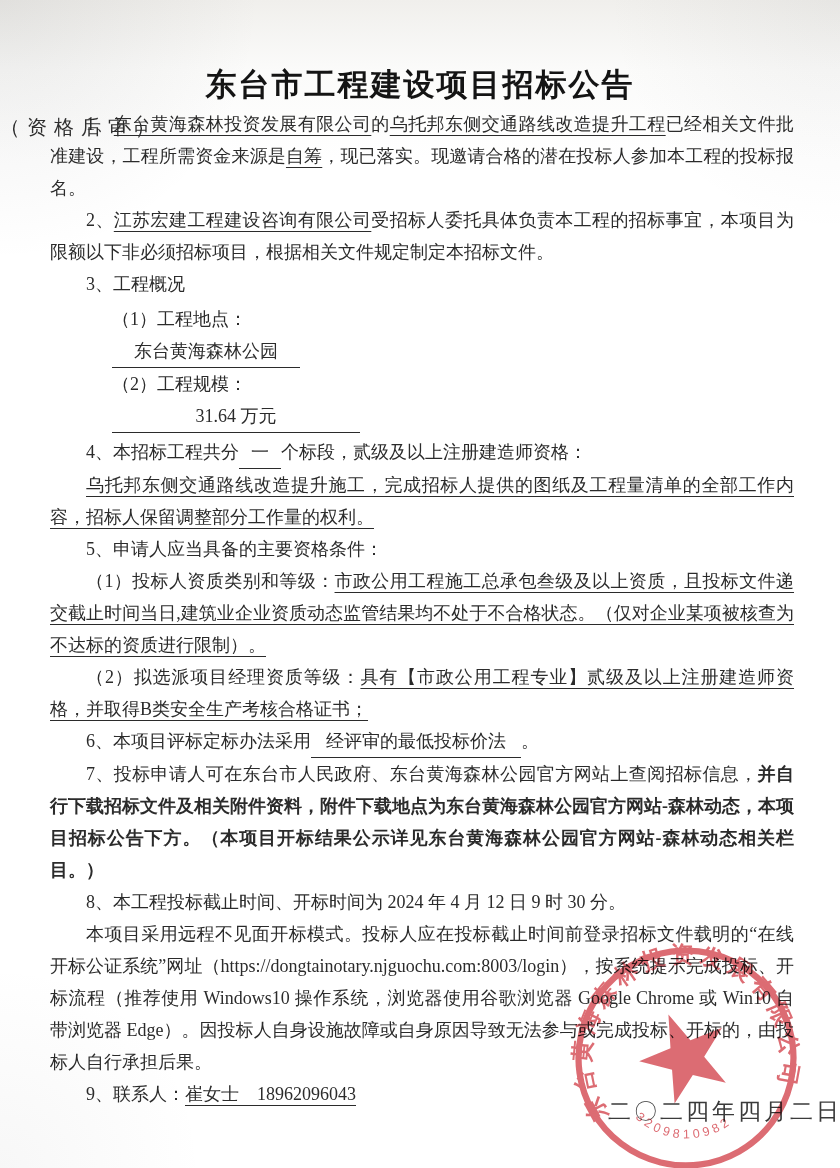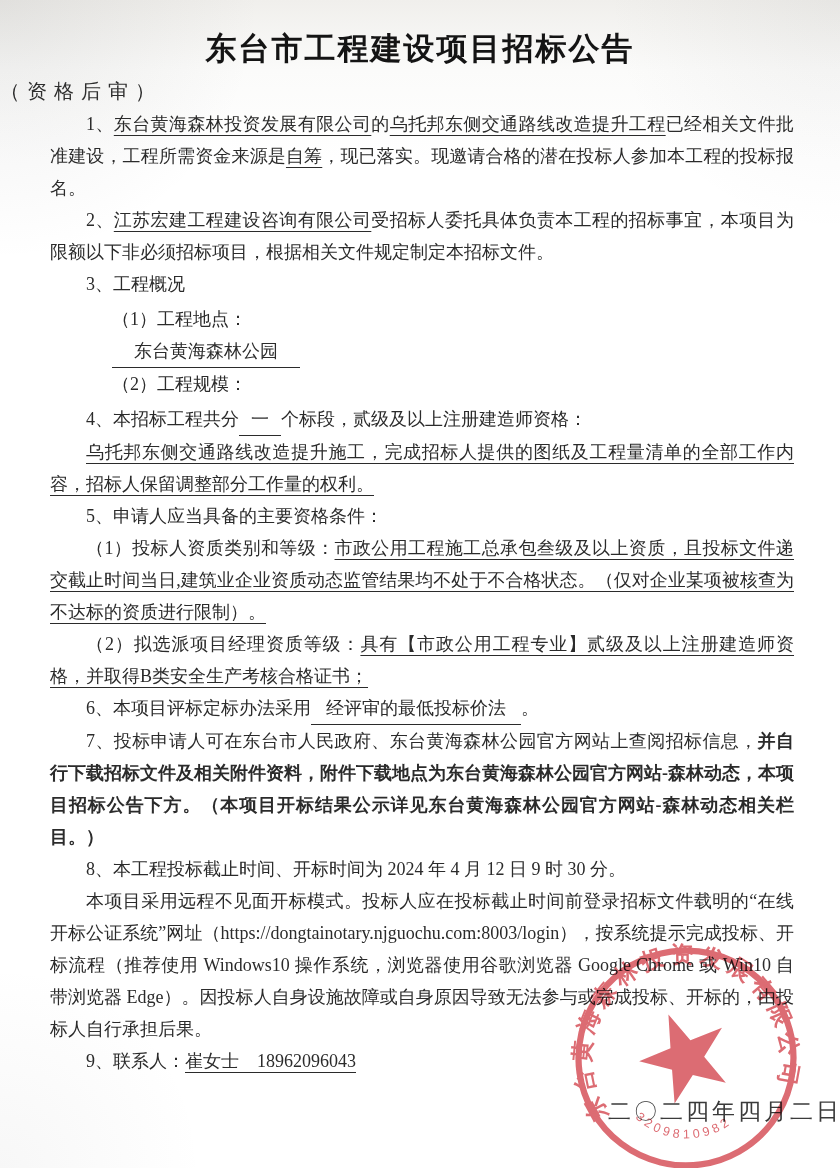--- a/index.html
+++ b/index.html
@@ -17,20 +17,21 @@
     overflow:hidden;
   }
   .title{
     padding-top:28px;
     text-align:center;
     font-family:"Liberation Sans","DejaVu Sans",sans-serif;
     font-weight:700;
     font-size:31px;
     letter-spacing:2px;
     color:#141414;
+    margin-top:36px;
   }
   .subtitle{
     margin-top:8px;
     text-align:left;
     font-size:20px;
     letter-spacing:7px;
     color:#2e2e2e;
   }
   .body{
     position:absolute;
@@ -108,20 +109,21 @@
     <p><span>1、</span><span class="u">东台黄海森林投资发展有限公司</span><span>的</span><span class="u">乌托邦东侧交通路线改造提升工程</span><span>已经相关文件批准建设，工程所需资金来源是</span><span class="u">自筹</span><span>，现已落实。现邀请合格的潜在投标人参加本工程的投标报名。</span></p>
 
     <p><span>2、</span><span class="u">江苏宏建工程建设咨询有限公司</span><span>受招标人委托具体负责本工程的招标事宜，本项目为限额以下非必须招标项目，根据相关文件规定制定本招标文件。</span></p>
 
     <p>3、工程概况</p>
 
     <div class="form-row">
       <span class="form-label">（1）工程地点：</span>
       <span class="blankline blank-w1">东台黄海森林公园</span>
       <span class="form-label">（2）工程规模：</span>
+      <span class="blankline blank-w2">31.64 万元</span>
     </div>
 
     <p><span>4、本招标工程共分</span><span class="small-blank">一</span><span>个标段，贰级及以上注册建造师资格：</span></p>
     <p><span class="u">乌托邦东侧交通路线改造提升施工，完成招标人提供的图纸及工程量清单的全部工作内容，招标人保留调整部分工作量的权利。</span></p>
 
     <p>5、申请人应当具备的主要资格条件：</p>
     <p><span>（1）投标人资质类别和等级：</span><span class="u">市政公用工程施工总承包叁级及以上资质，且投标文件递交截止时间当日,建筑业企业资质动态监管结果均不处于不合格状态。（仅对企业某项被核查为不达标的资质进行限制）。</span></p>
     <p><span>（2）拟选派项目经理资质等级：</span><span class="u">具有【市政公用工程专业】贰级及以上注册建造师资格，并取得B类安全生产考核合格证书；</span></p>
 
     <p><span>6、本项目评标定标办法采用</span><span class="inline-blank">经评审的最低投标价法</span><span>。</span></p>

